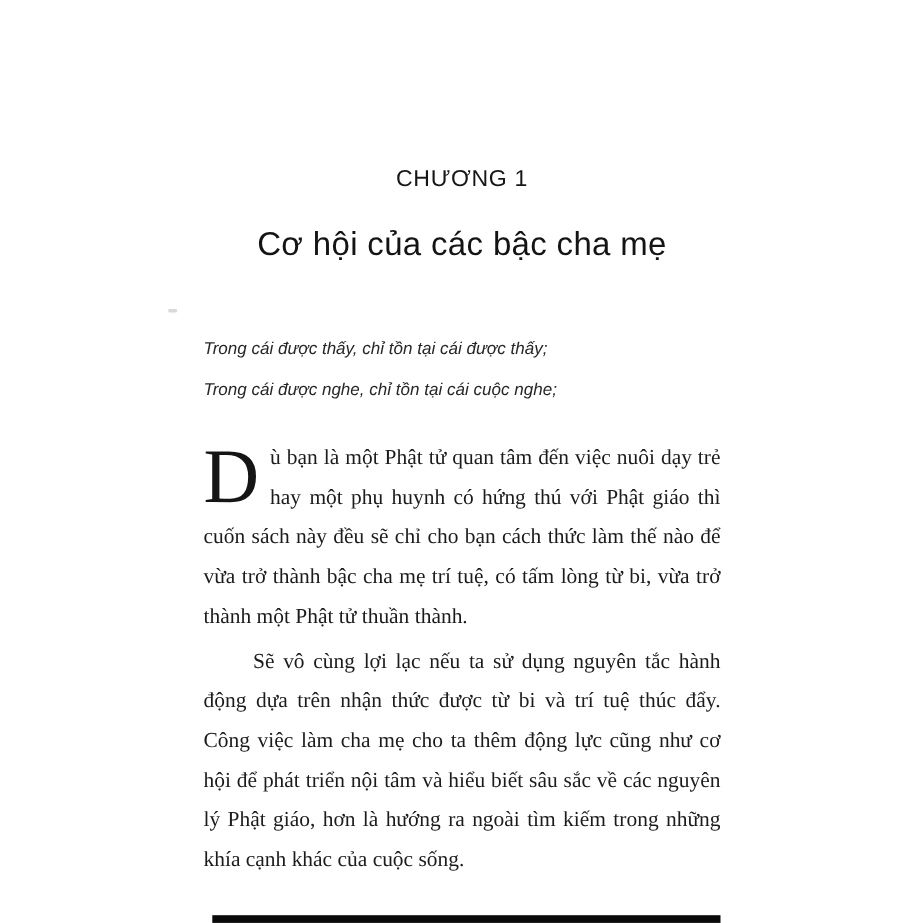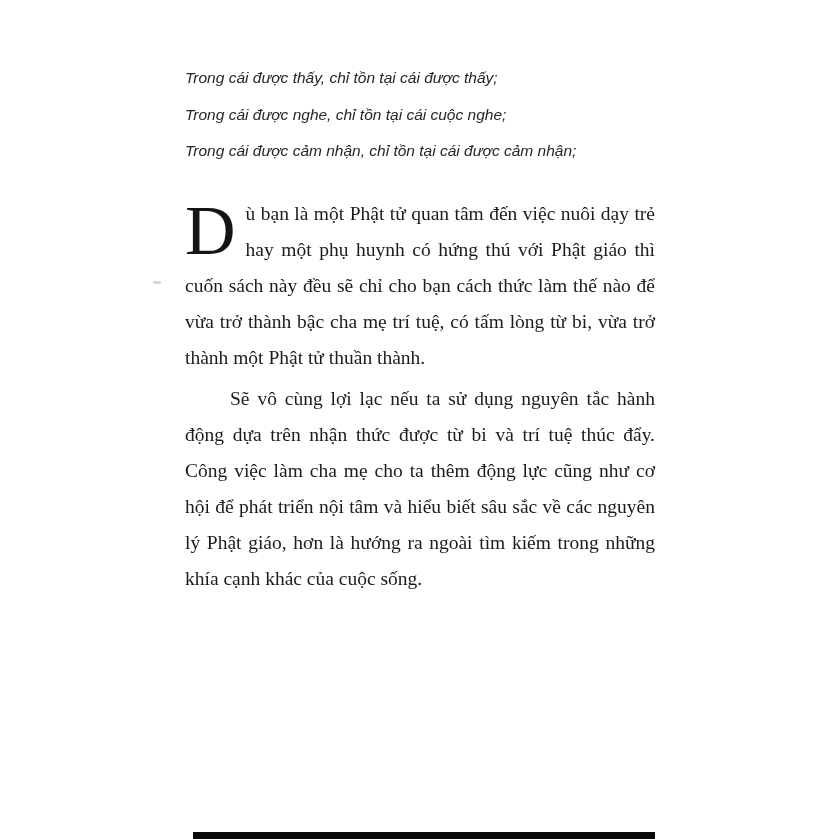--- a/index.html
+++ b/index.html
@@ -93,26 +93,27 @@
 </style>
 </head>
 <body>
 
 <div class="page">
 
   <div class="artifact"></div>
 
   <div class="content-col">
 
+    <div class="chapter">CHƯƠNG 1</div>
 
+    <h1 class="title">Cơ hội của các bậc cha mẹ</h1>
 
     <div class="epigraph">
       <div class="line">Trong cái được thấy, chỉ tồn tại cái được thấy;</div>
       <div class="line">Trong cái được nghe, chỉ tồn tại cái cuộc nghe;</div>
-      <div class="line">Trong cái được cảm nhận, chỉ tồn tại cái được cảm nhận;</div>
     </div>
 
     <main class="body-text">
       <p class="para"><span class="dropcap">D</span><span>ù bạn là một Phật tử quan tâm đến việc nuôi dạy trẻ hay một phụ huynh có hứng thú với Phật giáo thì cuốn sách này đều sẽ chỉ cho bạn cách thức làm thế nào để vừa trở thành bậc cha mẹ trí tuệ, có tấm lòng từ bi, vừa trở thành một Phật tử thuần thành.</span></p>
       <p class="para indented">Sẽ vô cùng lợi lạc nếu ta sử dụng nguyên tắc hành động dựa trên nhận thức được từ bi và trí tuệ thúc đẩy. Công việc làm cha mẹ cho ta thêm động lực cũng như cơ hội để phát triển nội tâm và hiểu biết sâu sắc về các nguyên lý Phật giáo, hơn là hướng ra ngoài tìm kiếm trong những khía cạnh khác của cuộc sống.</p>
     </main>
 
   </div>
 
   <div class="bottom-bar"></div>

